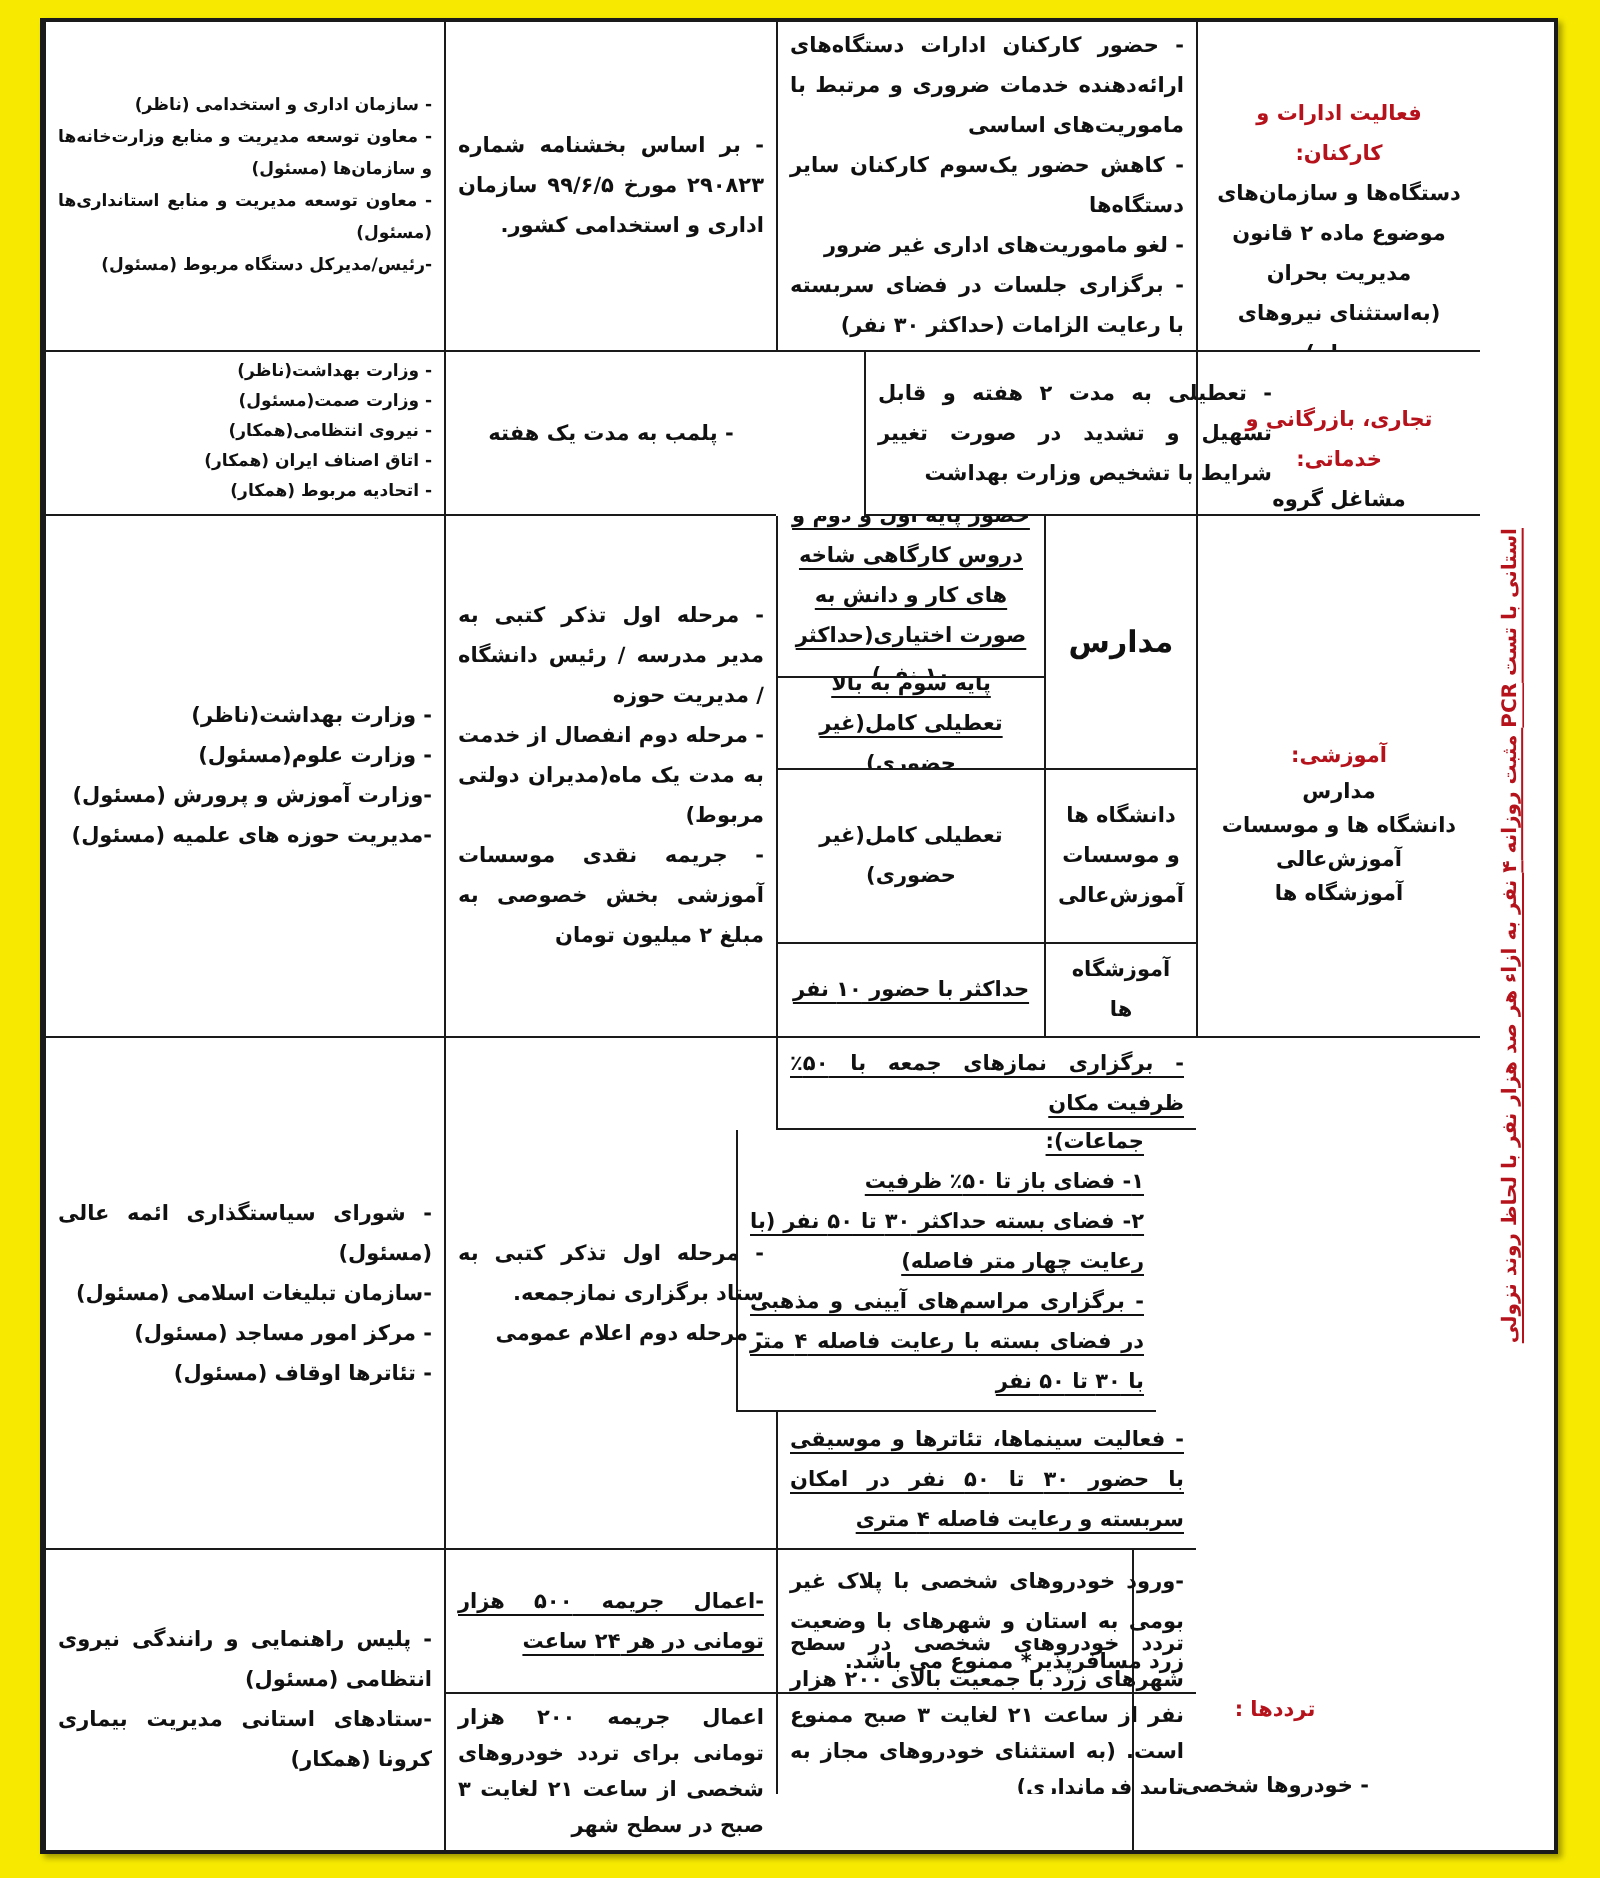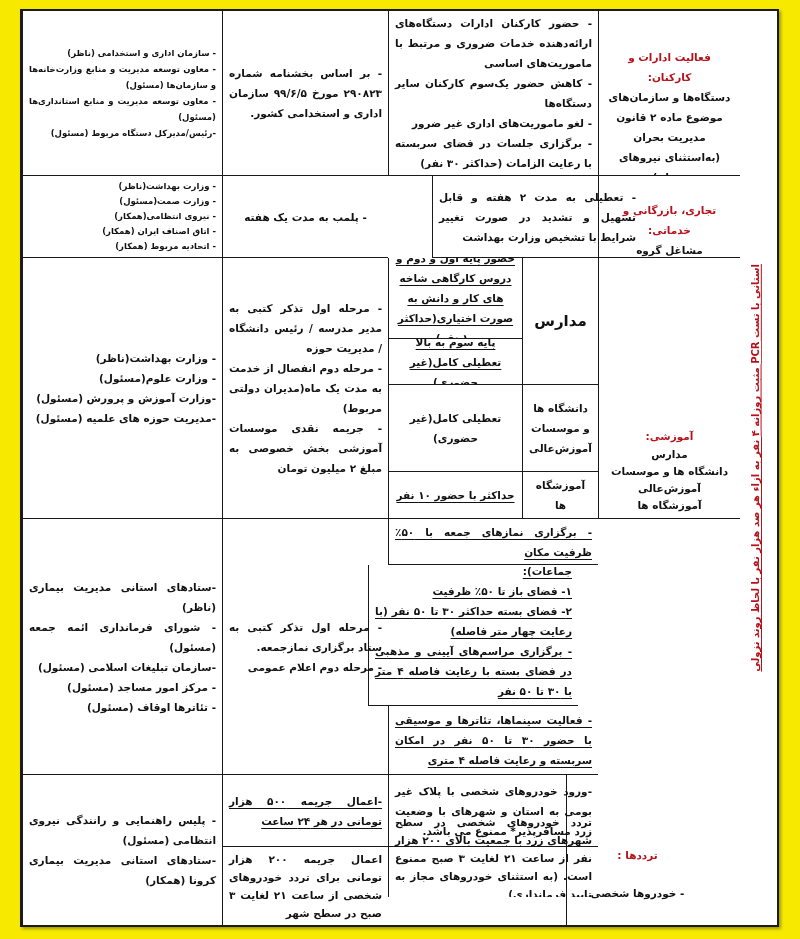--- a/index.html
+++ b/index.html
@@ -73,21 +73,21 @@
   <div class="cell bl bb" style="left:0;top:165px;width:200px;height:82px;padding-top:2px;padding-bottom:2px;">
     <div class="txt sm" style="line-height:15px;">
       <span class="line">- وزارت بهداشت(ناظر)</span>
       <span class="line">- وزارت صمت(مسئول)</span>
       <span class="line">- نیروی انتظامی(همکار)</span>
       <span class="line">- اتاق اصناف ایران (همکار)</span>
       <span class="line">- اتحادیه مربوط (همکار)</span>
     </div>
   </div>
 
-  <div class="cell bl bb" style="left:576px;top:247px;width:142px;height:261px;justify-content:flex-end;">
+  <div class="cell bl bb" style="left:576px;top:247px;width:142px;height:261px;">
     <div class="txt ctr red">آموزشی:</div>
     <div class="txt ctr" style="line-height:17px;">
       <span class="line">مدارس</span>
       <span class="line">دانشگاه ها و موسسات</span>
       <span class="line">آموزش‌عالی</span>
       <span class="line">آموزشگاه ها</span>
     </div>
   </div>
 
   <div class="cell bl bb" style="left:500px;top:247px;width:76px;height:127px;">
@@ -144,22 +144,21 @@
     <div class="txt u">- فعالیت سینماها، تئاترها و موسیقی با حضور ۳۰ تا ۵۰ نفر در امکان سربسته و رعایت فاصله ۴ متری</div>
   </div>
   <div class="cell bl bb" style="left:200px;top:508px;width:166px;height:256px;">
     <div class="txt">
       <span class="line">- مرحله اول تذکر کتبی به ستاد برگزاری نمازجمعه.</span>
       <span class="line">- مرحله دوم اعلام عمومی</span>
     </div>
   </div>
   <div class="cell bl bb" style="left:0;top:508px;width:200px;height:256px;">
     <div class="txt">
-      <span class="line">-ستادهای استانی مدیریت بیماری (ناظر)</span>
-      <span class="line">- شورای فرمانداری ائمه جمعه (مسئول)</span>
+      <span class="line">- شورای سیاستگذاری ائمه عالی (مسئول)</span>
       <span class="line">-سازمان تبلیغات اسلامی (مسئول)</span>
       <span class="line">- مرکز امور مساجد (مسئول)</span>
       <span class="line">- تئاترها اوقاف (مسئول)</span>
     </div>
   </div>
 
   <div class="cell bl" style="left:544px;top:764px;width:142px;height:150px;">
     <div class="txt ctr red">ترددها :</div>
     <div class="txt ctr" style="margin-top:18px;">- خودروها شخصی</div>
   </div>

